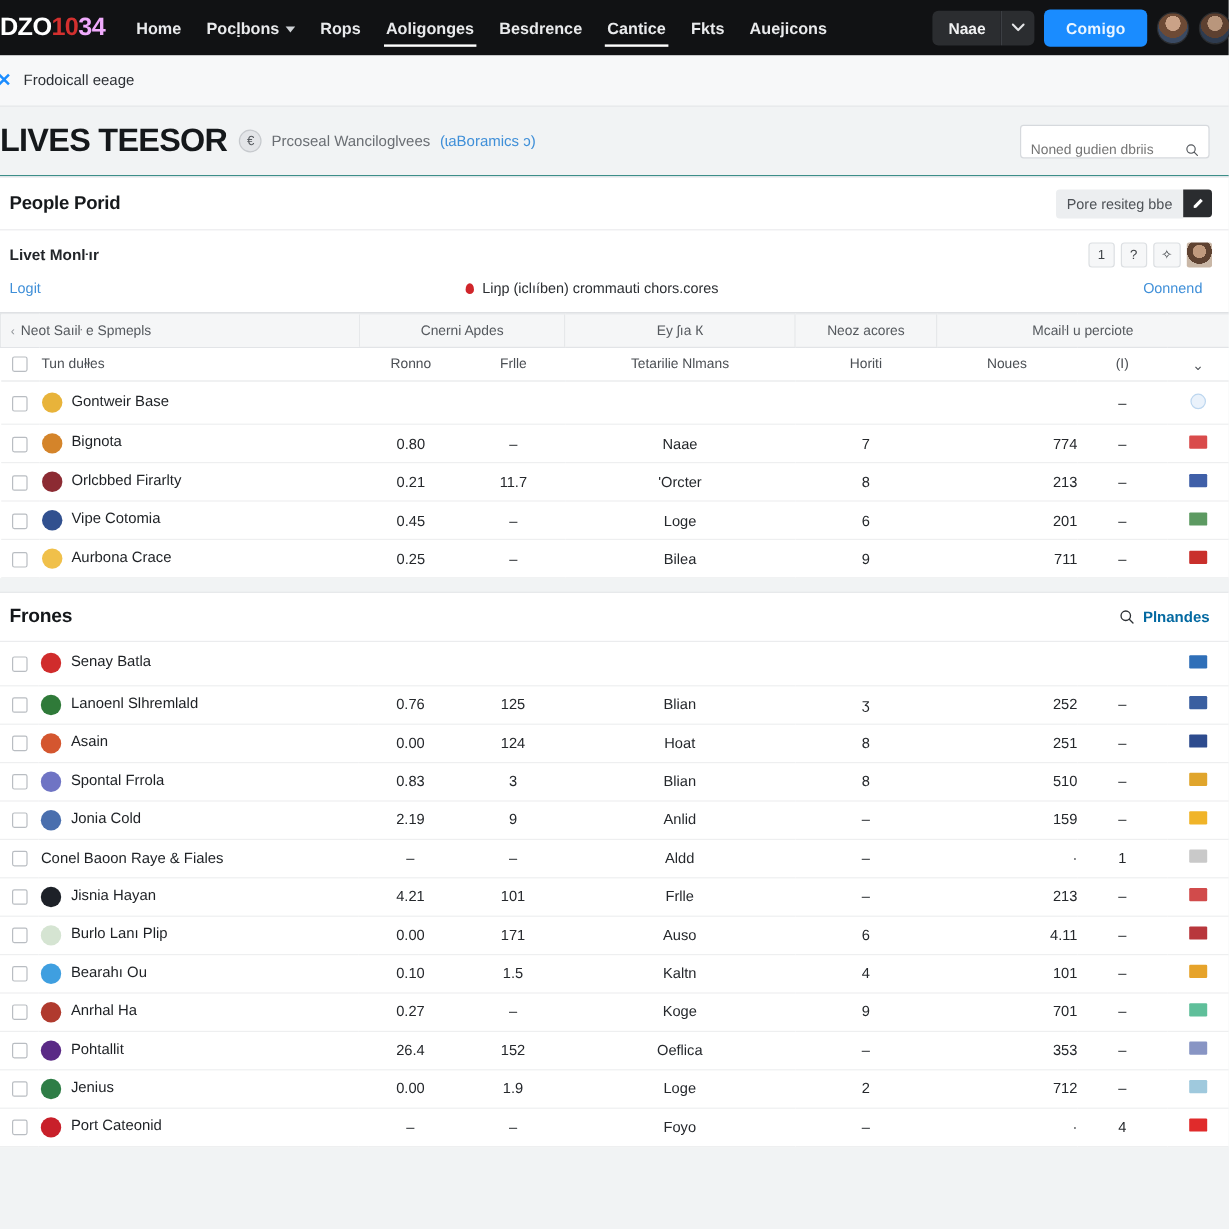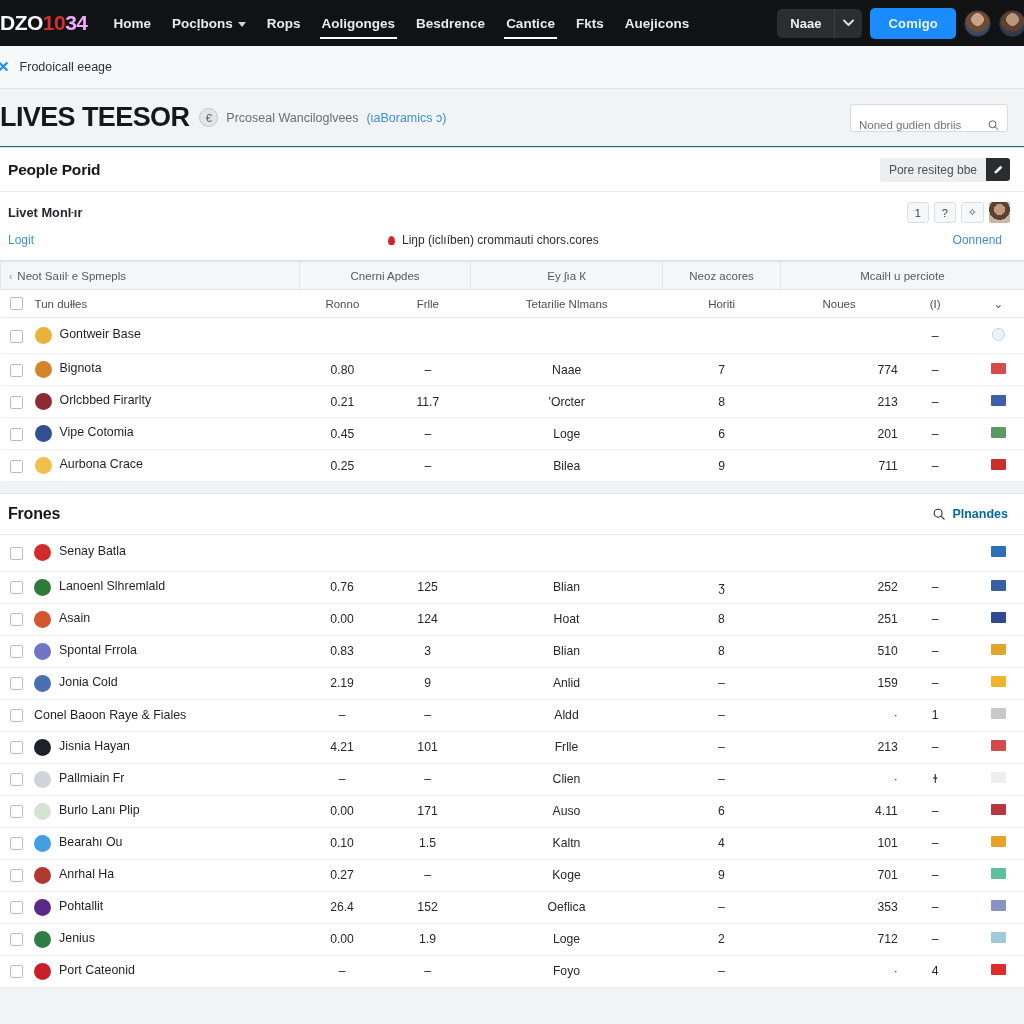--- a/index.html
+++ b/index.html
@@ -519,36 +519,20 @@
         <td class="c-team">Frlle</td>
         <td class="c-h dash">–</td>
         <td class="c-n">213</td>
         <td class="c-o dash">–</td>
         <td class="c-flag"><span class="flagbox" style="background: rgb(209, 75, 75);"></span></td>
       </tr>
       <tr>
         <td class="c-chk"><span class="cb"></span></td>
         <td class="c-name">
           <div class="nm">
-            <span class="badge" style="background: rgb(207, 212, 218);"></span>
-            <span class="lbl">Pallmiain Fr</span>
-          </div>
-        </td>
-        <td class="c-num1 dash">–</td>
-        <td class="c-num2 dash">–</td>
-        <td class="c-team">Clien</td>
-        <td class="c-h dash">–</td>
-        <td class="c-n dash">·</td>
-        <td class="c-o">ɫ</td>
-        <td class="c-flag"><span class="flagbox" style="background: rgb(238, 238, 238);"></span></td>
-      </tr>
-      <tr>
-        <td class="c-chk"><span class="cb"></span></td>
-        <td class="c-name">
-          <div class="nm">
             <span class="badge" style="background: rgb(213, 228, 210);"></span>
             <span class="lbl">Burlo Lanı Plip</span>
           </div>
         </td>
         <td class="c-num1">0.00</td>
         <td class="c-num2">171</td>
         <td class="c-team">Auso</td>
         <td class="c-h">6</td>
         <td class="c-n">4.11</td>
         <td class="c-o dash">–</td>

